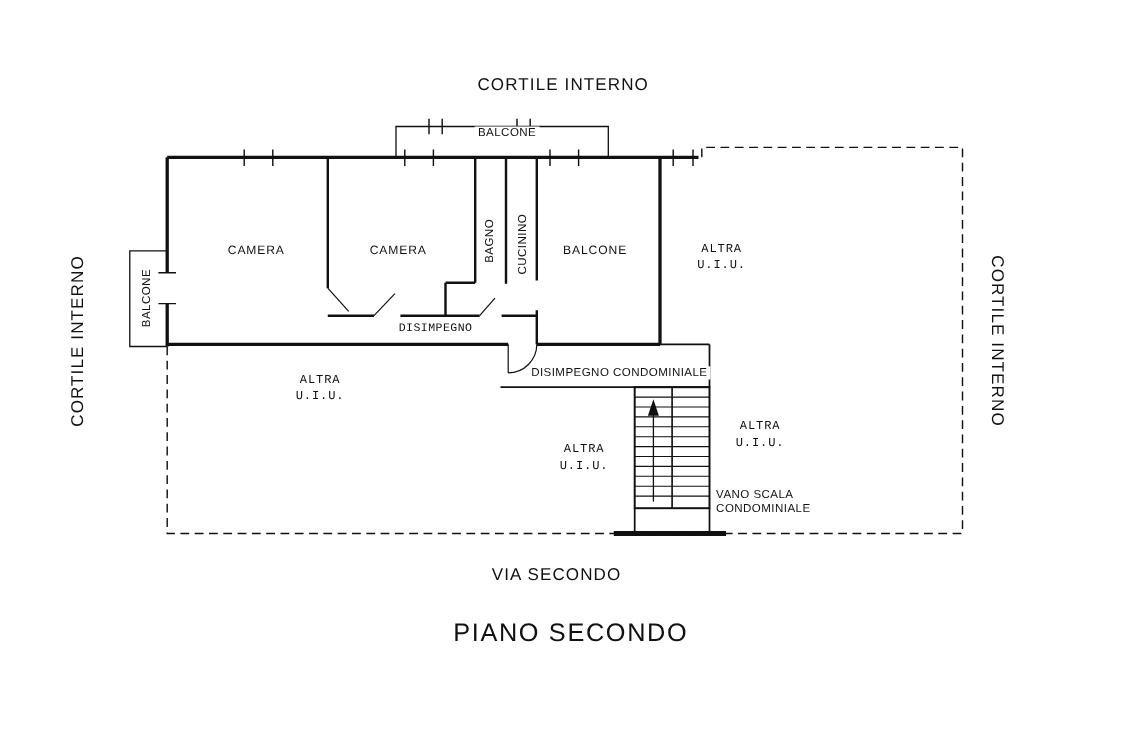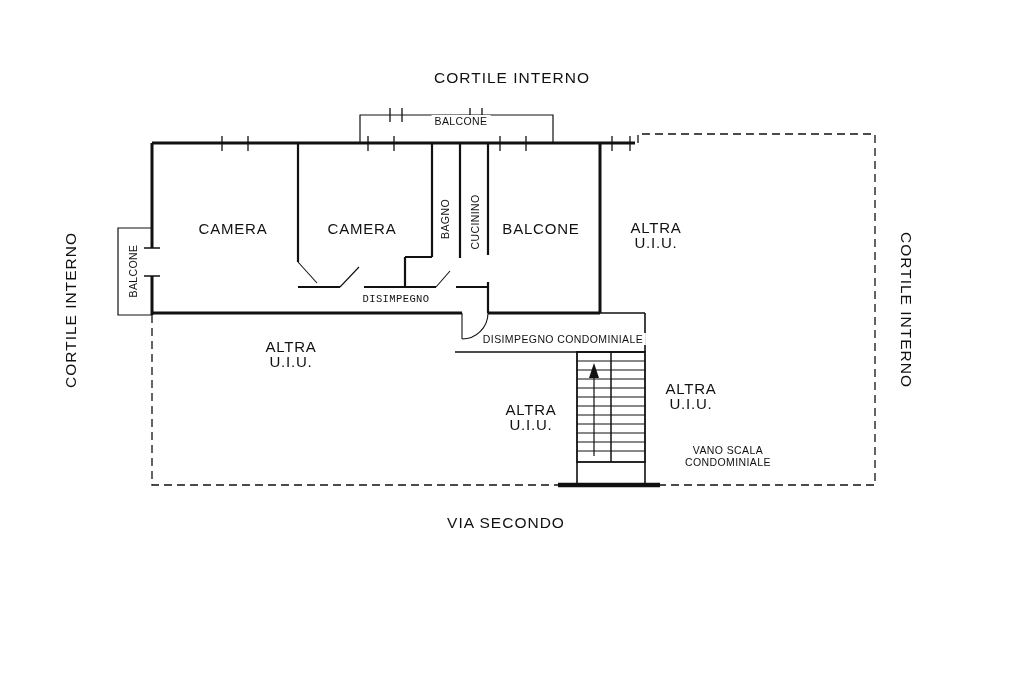--- a/index.html
+++ b/index.html
@@ -10,25 +10,25 @@
     font-family:"Liberation Sans", sans-serif;
     color:#111;
     overflow:hidden;
   }
   .plan-svg{position:absolute;left:0;top:0;}
   .lbl{position:absolute;white-space:nowrap;color:#111;}
   .center{transform:translate(-50%,-50%);}
   .rot-ccw{transform:translate(-50%,-50%) rotate(-90deg);}
   .rot-cw{transform:translate(-50%,-50%) rotate(90deg);}
   .fs-xs{font-size:10.5px;letter-spacing:0.4px;}
-  .fs-md{font-size:15px;letter-spacing:0.8px;}
+  .fs-md{font-size:11px;letter-spacing:0.8px;}
   .fs-lg{font-size:15.5px;letter-spacing:1px;}
   .fs-title{font-size:23px;letter-spacing:1.5px;}
   .fs-sub{font-size:21px;letter-spacing:0.5px;}
-  .two-line{text-align:center;line-height:15px;}
+  .two-line{text-align:center;line-height:15px;font-family:Liberation Mono, monospace;}
   .two-line-left{text-align:left;line-height:12px;}
   .bg-white{background:#fff;padding:0 3px;}
 </style>
 </head>
 <body>
 
 <div class="page">
 
   <svg class="plan-svg" width="1024" height="682" viewBox="0 0 1024 682">
 
@@ -119,20 +119,21 @@
   </div>
   <div class="lbl center fs-md two-line" style="left:531px;top:417px;">
     <div>ALTRA</div>
     <div>U.I.U.</div>
   </div>
   <div class="lbl center fs-md two-line" style="left:691px;top:396px;">
     <div>ALTRA</div>
     <div>U.I.U.</div>
   </div>
 
-  <div class="lbl fs-xs two-line-left" style="left:685px;top:444px;text-align:center;">
+  <div class="lbl fs-xs two-line-left" style="left:651px;top:444px;">
     <div>VANO SCALA</div>
     <div>CONDOMINIALE</div>
   </div>
 
+  <div class="lbl fs-title" style="left:412px;top:562px;">PIANO SECONDO</div>
   <div class="lbl fs-sub" style="left:412px;top:593px;">H = 2.25 mt</div>
 
 </div>
 
 </body></html>

